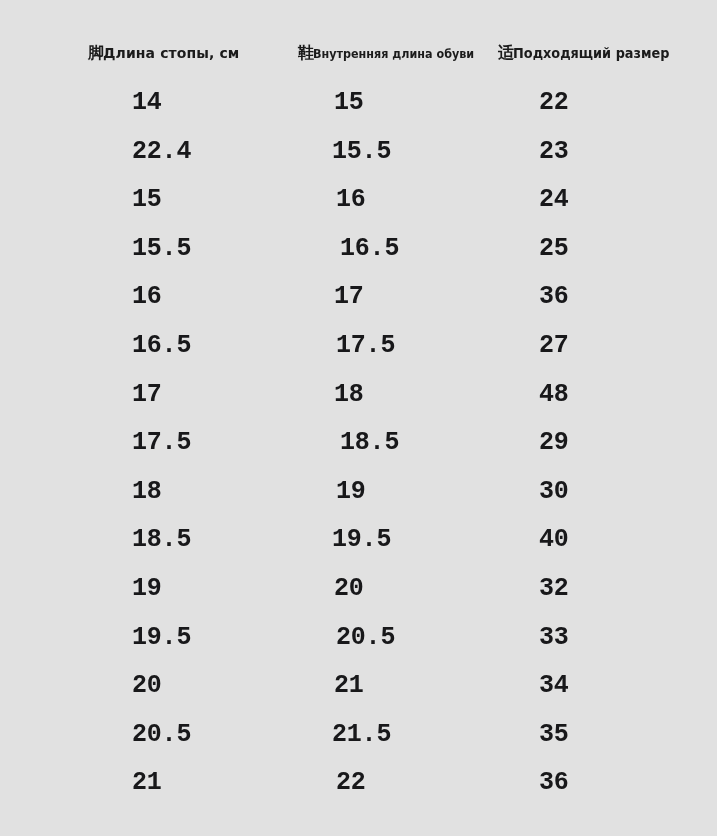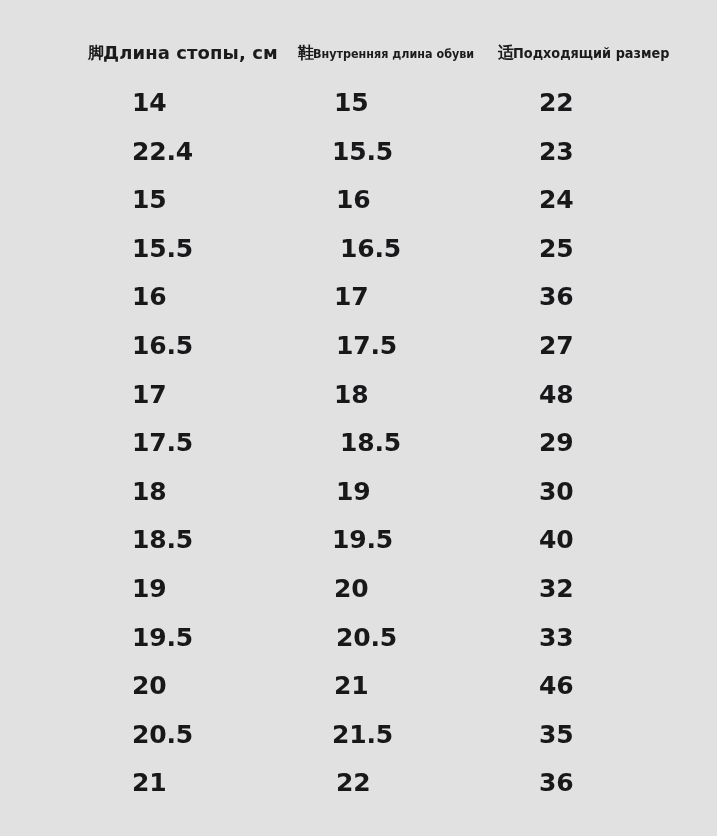--- a/index.html
+++ b/index.html
@@ -46,21 +46,21 @@
     font-family: "DejaVu Sans", "Liberation Sans", sans-serif;
     font-size: 16px;
     line-height: 1;
     font-weight: 700;
     letter-spacing: -1px;
     margin-right: 0px;
     display: inline-block;
     transform: translateY(0px);
   }
   .header-cell .label {
-    font-size: 18px;
+    font-size: 14px;
     line-height: 1;
   }
 
   #hdr-foot-length { left: 88px; }
   #hdr-foot-length .label { letter-spacing: 0.1px; }
 
   #hdr-inner-length { left: 298px; }
   #hdr-inner-length .label {
     font-size: 13px;
     transform: scaleX(0.86);
@@ -73,20 +73,21 @@
     transform: scaleX(0.92);
     transform-origin: left center;
   }
 
   
   .rows {
     position: absolute;
     left: 0;
     top: 86px;
     width: 600px;
+    font-family: Liberation Mono, monospace;
   }
   .data-row {
     position: relative;
     height: 48.6px;
   }
   .cell {
     position: absolute;
     top: 0;
     height: 34px;
     line-height: 34px;
@@ -186,21 +187,21 @@
         <div class="cell col-2">32</div>
       </div>
       <div class="data-row">
         <div class="cell col-0">19.5</div>
         <div class="cell col-1">20.5</div>
         <div class="cell col-2">33</div>
       </div>
       <div class="data-row">
         <div class="cell col-0">20</div>
         <div class="cell col-1">21</div>
-        <div class="cell col-2">46</div>
+        <div class="cell col-2">34</div>
       </div>
       <div class="data-row">
         <div class="cell col-0">20.5</div>
         <div class="cell col-1">21.5</div>
         <div class="cell col-2">35</div>
       </div>
       <div class="data-row">
         <div class="cell col-0">21</div>
         <div class="cell col-1">22</div>
         <div class="cell col-2">36</div>

